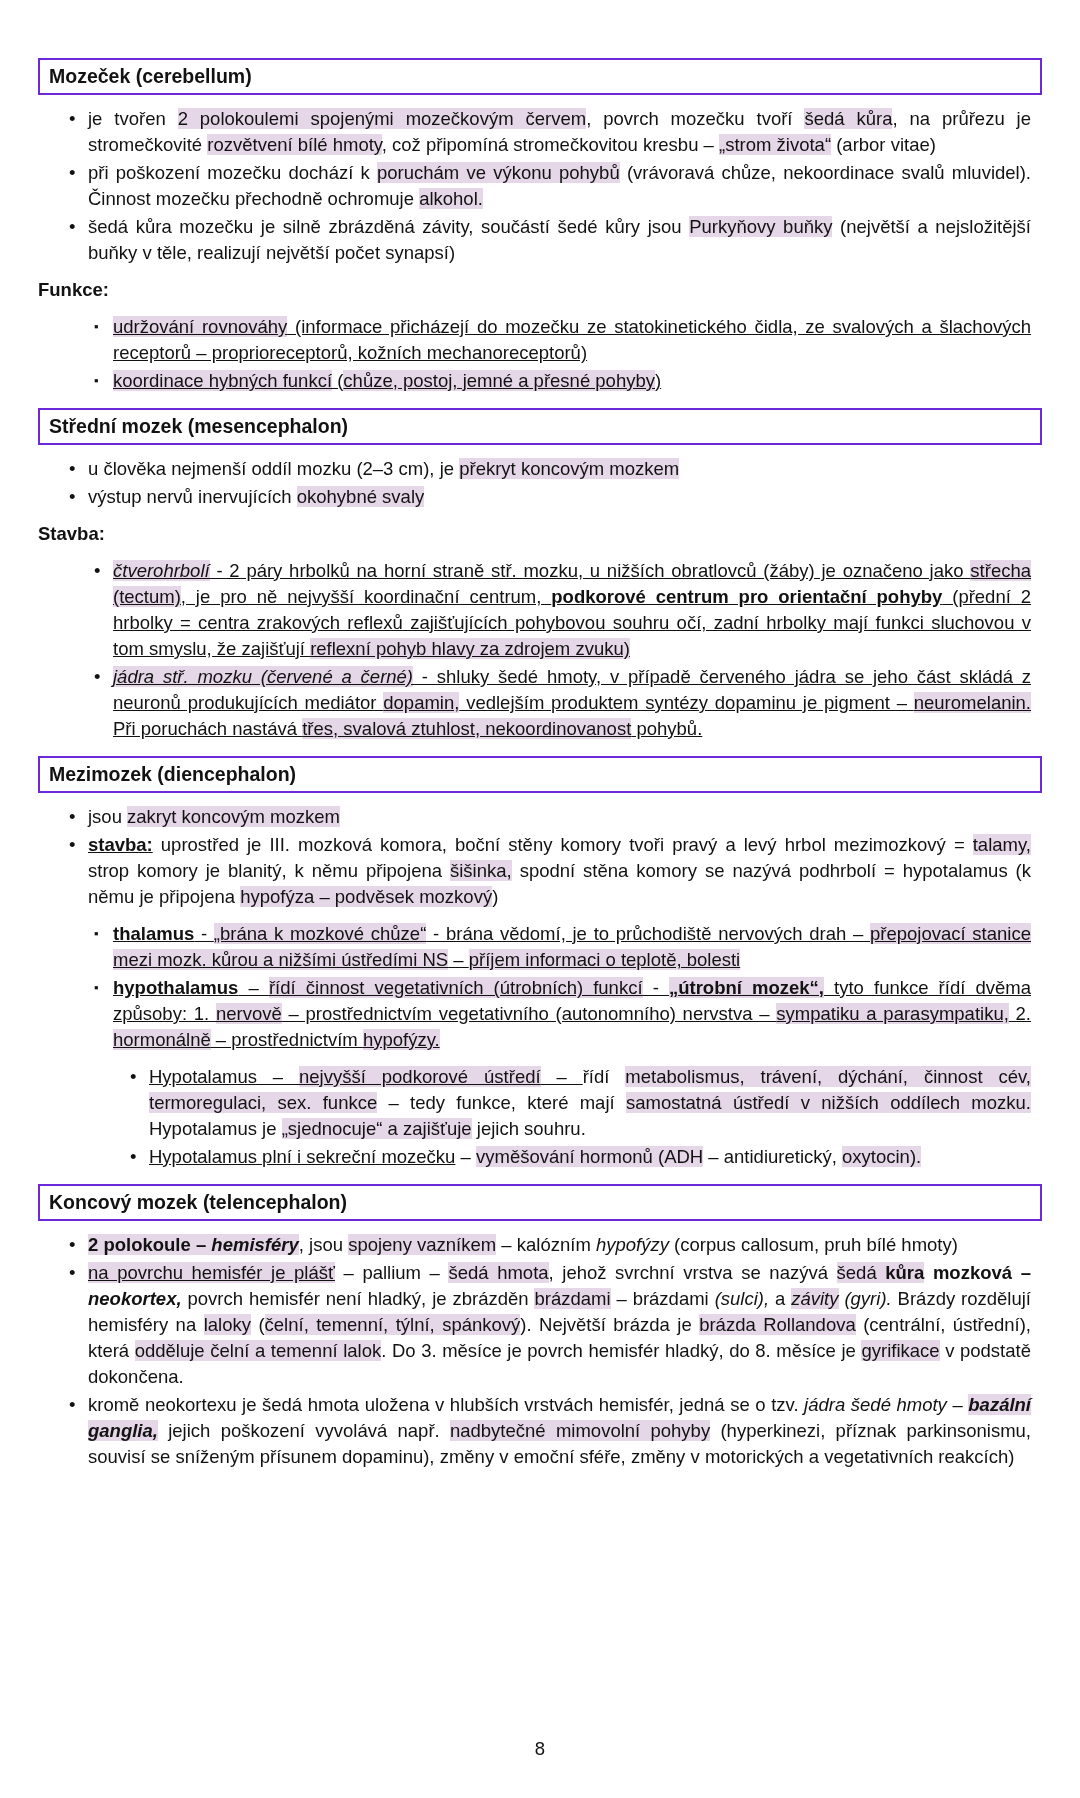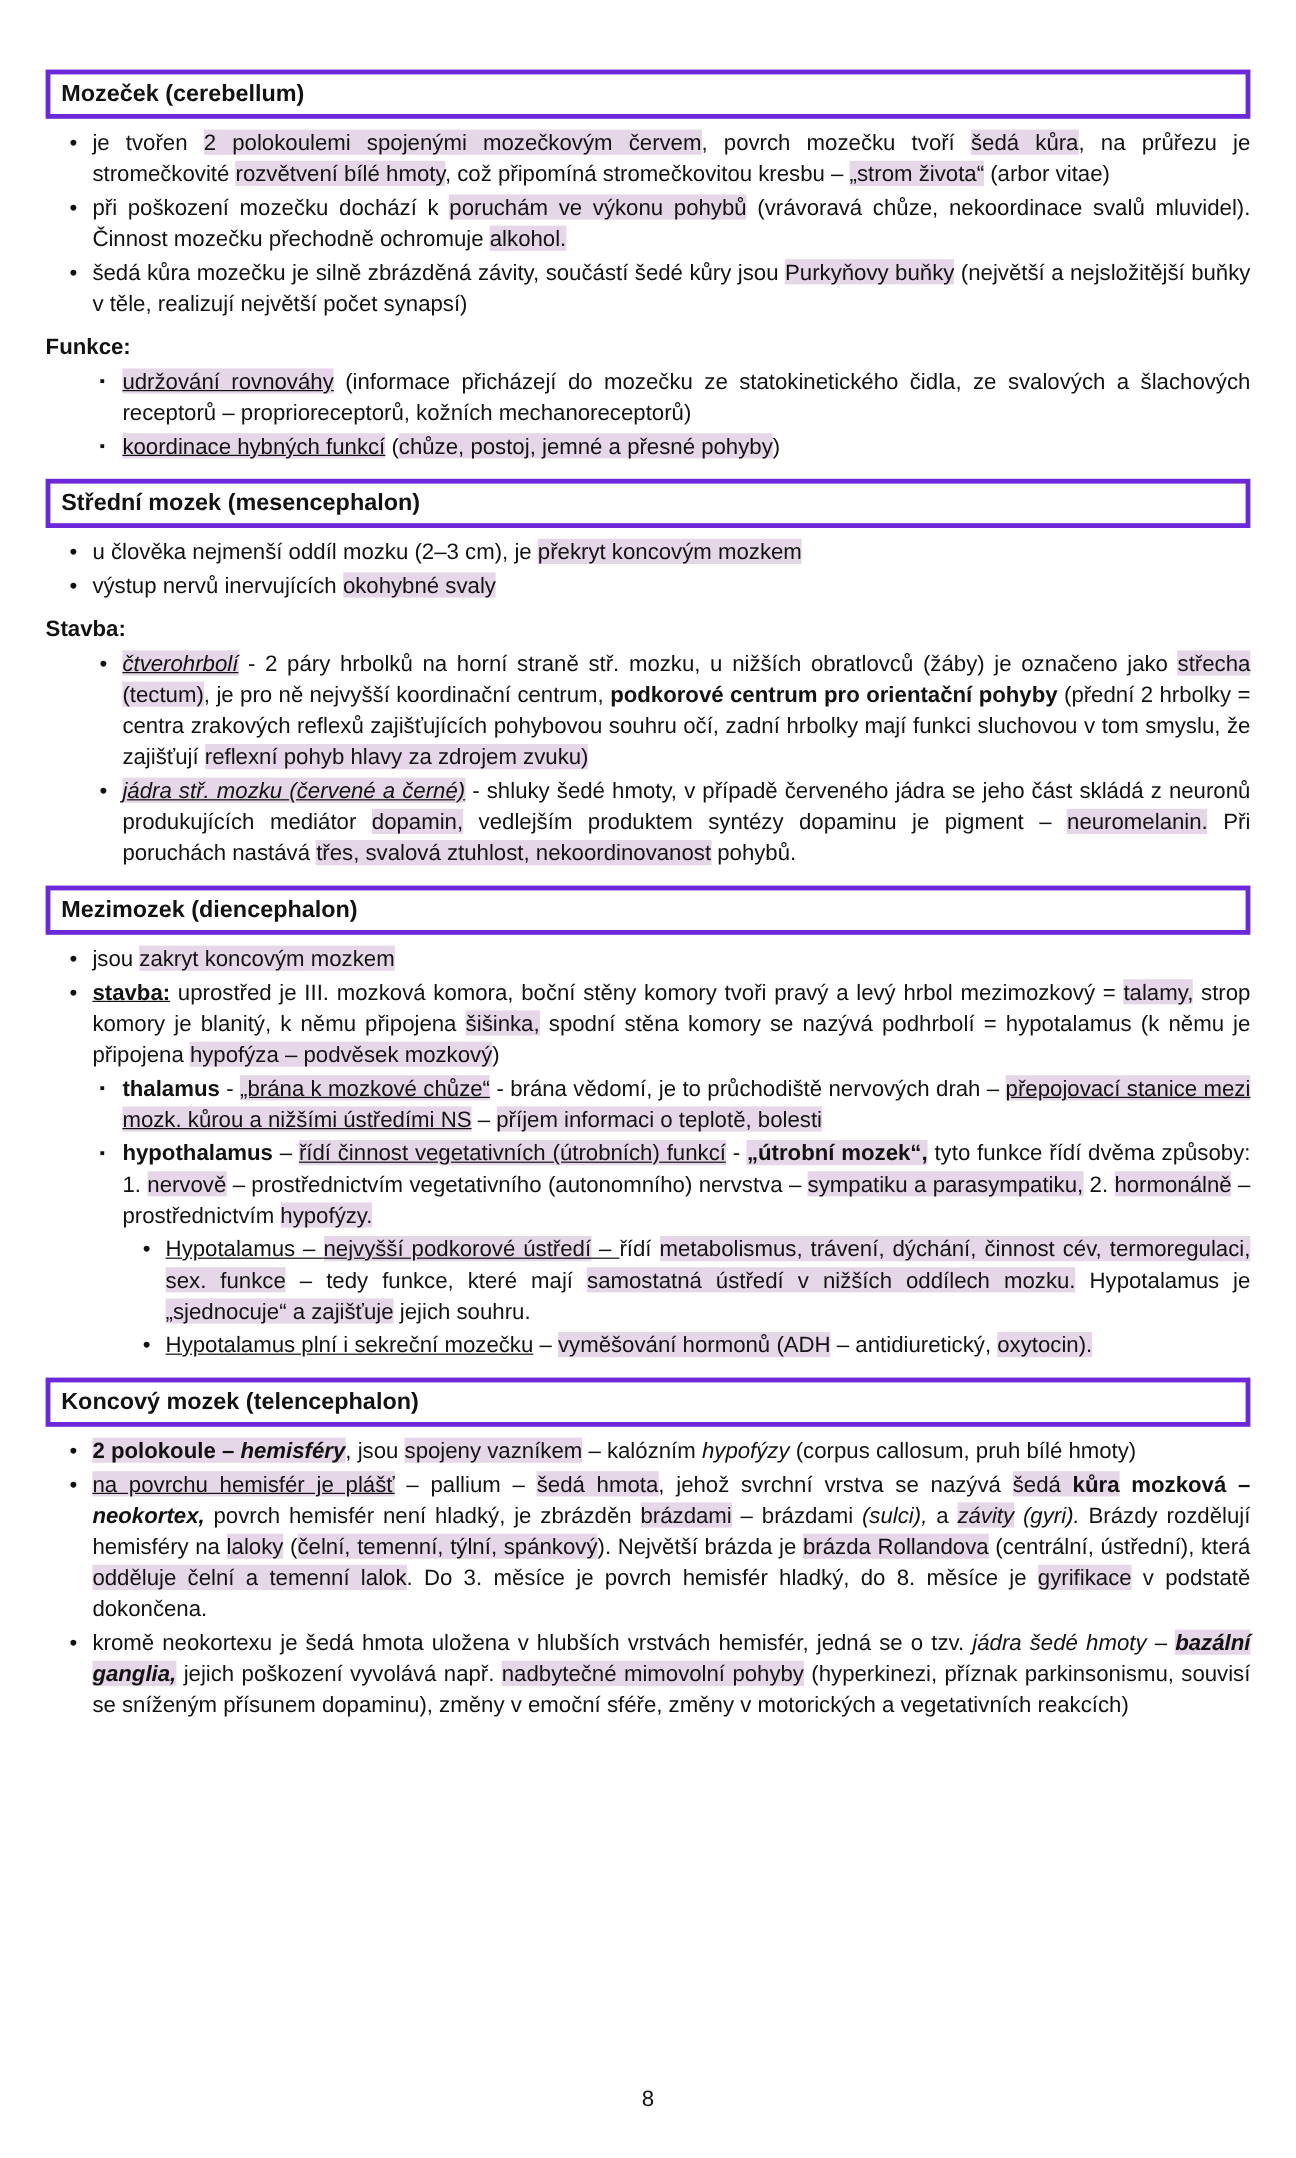--- a/index.html
+++ b/index.html
@@ -5,27 +5,27 @@
   :root { --hl: #e6d7e8; }
   html, body { margin: 0; padding: 0; background: #ffffff; }
   body {
     width: 1080px; height: 1798px; overflow: hidden; position: relative;
     font-family: "Liberation Sans", sans-serif;
     font-size: 18.5px; line-height: 26px; color: #121212;
   }
   .content { padding: 58px 38px 0 38px; box-sizing: border-box; }
   section { margin-bottom: 14px; }
   .heading-box {
-    border: 4px solid #6d28d9; font-weight: 700; font-size: 19.5px;
+    border: 2px solid #6d28d9; font-weight: 700; font-size: 19.5px;
     padding: 3px 9px 4px 9px; margin: 0 0 7px 0;
   }
   .label { font-weight: 700; margin: 10px 0 3px 0; }
-  ul { margin: 0; padding: 0; text-align: justify; list-style: none; }
+  ul { margin: 11px; padding: 0; text-align: justify; list-style: none; }
   ul.lvl1 { padding-left: 39px; }
-  ul.lvl2 { padding-left: 64px; }
+  ul.lvl2 { padding-left: 64px; text-decoration: underline; }
   ul.lvl3 { padding-left: 100px; }
   li { position: relative; margin: 0 0 2px 0; }
   ul.disc  > li::before { content: "\2022"; position: absolute; left: -19px; }
   ul.square> li::before { content: "\25AA"; position: absolute; left: -19px; font-size: 13px; }
   .b  { font-weight: 700; }
   .it { font-style: italic; }
   .u  { text-decoration: underline; }
   .hl { background: var(--hl); }
   .page-number { position: absolute; bottom: 36px; left: 0; width: 100%; text-align: center; }
 </style>

